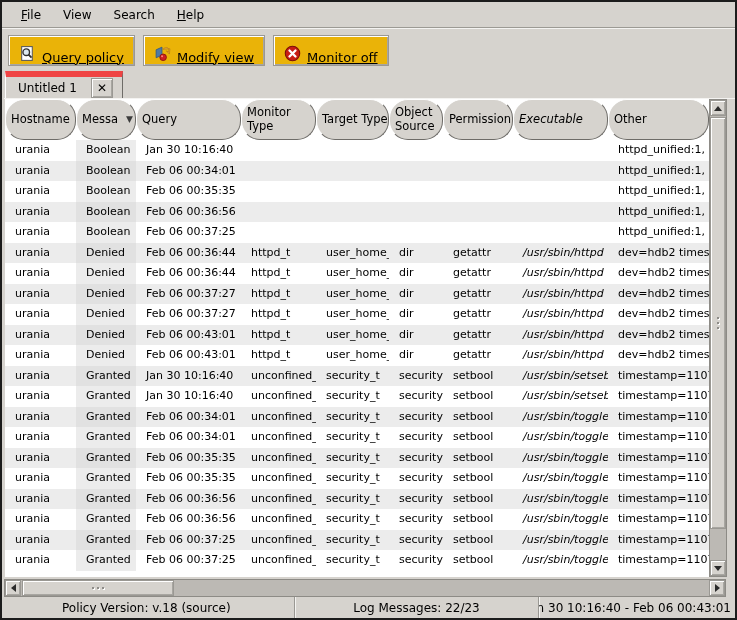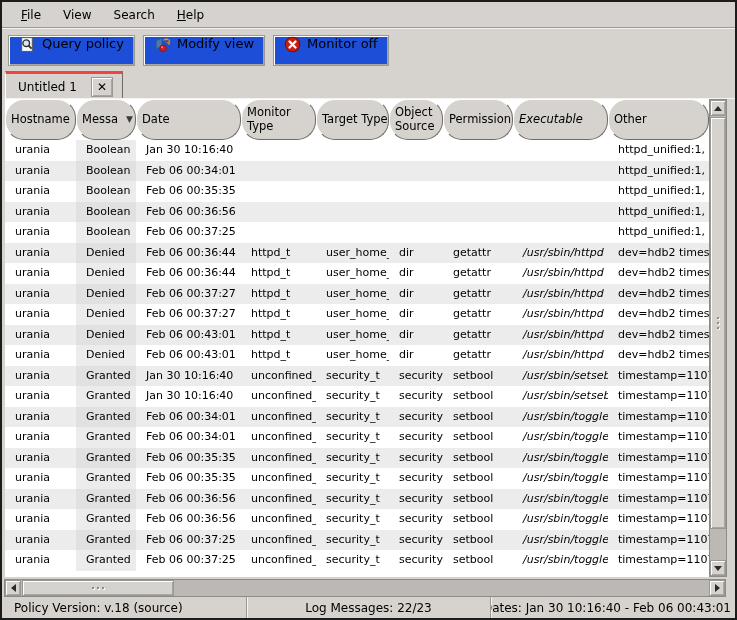--- a/index.html
+++ b/index.html
@@ -7,28 +7,28 @@
   body{font-family:"DejaVu Sans","Liberation Sans",sans-serif;color:#000;}
   .window{position:absolute;left:0;top:0;width:737px;height:620px;background:#d6d3ce;border:2px solid #1c1c1c;overflow:hidden;}
 
   
   .menubar{position:absolute;left:0;top:0;width:100%;height:26px;display:flex;align-items:center;padding-left:8px;
            border-bottom:1px solid #9c9a94;box-shadow:0 1px 0 #f4f3f1;}
   .menu-item{padding:4px 11px;font-size:12px;cursor:default;}
 
   
   .toolbar{position:absolute;left:0;top:29px;width:100%;height:38px;display:flex;align-items:center;padding-left:6px;gap:8px;}
-  .tbtn{height:31px;display:flex;align-items:flex-start;gap:6px;padding:0 10px;background:#1d4ed8;
-        border:1px solid #9a9893;box-shadow:inset 1px 1px 0 #fff,inset -1px -1px 0 #a8a6a1;font-size:13px;}
+  .tbtn{height:31px;display:flex;align-items:flex-end;gap:6px;padding:0 10px;background:#eab308;
+        border:1px solid #9a9893;box-shadow:inset 1px 1px 0 #fff,inset -1px -1px 0 #a8a6a1;font-size:13px;text-decoration:underline;}
   .tbtn svg{width:17px;height:17px;}
 
   
   .tabrow{position:absolute;left:3px;top:69px;height:28px;display:flex;}
   .tab{display:flex;align-items:center;gap:14px;height:28px;padding:0 9px 0 12px;background:#d6d3ce;
-       border-top:3px solid #ef4444;border-left:1px solid #fff;border-right:1px solid #6e6c68;font-size:12px;}
+       border-top:6px solid #ef4444;border-left:1px solid #fff;border-right:1px solid #6e6c68;font-size:12px;}
   .tab-close{width:22px;height:20px;display:flex;align-items:center;justify-content:center;background:#d6d3ce;
        border:1px solid #9a9893;box-shadow:inset 1px 1px 0 #fff,inset -1px -1px 0 #a8a6a1;
        font-weight:bold;font-size:12px;line-height:1;}
   .page-edge{position:absolute;left:2px;top:96px;width:733px;height:1px;background:#f4f3f1;}
 
   
   .table-wrap{position:absolute;left:3px;top:97px;width:704px;height:478px;background:#fff;overflow:hidden;}
   .thead{display:flex;height:41px;}
   .th{display:flex;align-items:center;background:#d6d3ce;padding-left:5px;font-size:11.5px;line-height:1.2;
       border-top:1px solid #fff;border-left:1px solid #fff;border-right:1px solid #6e6c68;border-bottom:1px solid #6e6c68;
@@ -60,21 +60,21 @@
   .arr.down{border-left:4px solid transparent;border-right:4px solid transparent;border-top:5px solid #2b2b2b;}
   .arr.left{border-top:4px solid transparent;border-bottom:4px solid transparent;border-right:5px solid #2b2b2b;}
   .arr.right{border-top:4px solid transparent;border-bottom:4px solid transparent;border-left:5px solid #2b2b2b;}
   .grip{display:flex;gap:3px;}
   .grip.v{flex-direction:column;}
   .grip i{display:block;width:2px;height:2px;background:#8e8c88;box-shadow:1px 1px 0 #fff;}
 
   
   .statusbar{position:absolute;left:0;top:595px;width:733px;height:21px;display:flex;align-items:center;font-size:12px;}
   .sb-sec{height:100%;display:flex;align-items:center;overflow:hidden;white-space:nowrap;}
-  .sb-sec.left{flex:0 0 244px;padding-left:12px;}
+  .sb-sec.left{flex:0 0 244px;padding-left:12px;margin-left:48px;}
   .sb-sec.mid{flex:0 0 244px;justify-content:center;border-left:1px solid #9a9893;box-shadow:inset 1px 0 0 #f4f3f1;}
   .sb-sec.right{flex:1 1 auto;justify-content:flex-end;padding-right:4px;border-left:1px solid #9a9893;box-shadow:inset 1px 0 0 #f4f3f1;}
 </style>
 </head>
 <body>
 
 <div class="window">
 
   <div class="menubar">
       <div class="menu-item"><u>F</u>ile</div>
@@ -129,21 +129,21 @@
   <div class="table-wrap">
     <div class="thead">
         <div class="th c0">
           <span>Hostname</span>
         </div>
         <div class="th c1">
           <span>Messa</span>
           <span class="sort-arrow">▼</span>
         </div>
         <div class="th c2">
-          <span>Date</span>
+          <span>Query</span>
         </div>
         <div class="th c3">
           <span>Monitor Type</span>
         </div>
         <div class="th c4">
           <span>Target Type</span>
         </div>
         <div class="th c5">
           <span>Object Source</span>
         </div>

